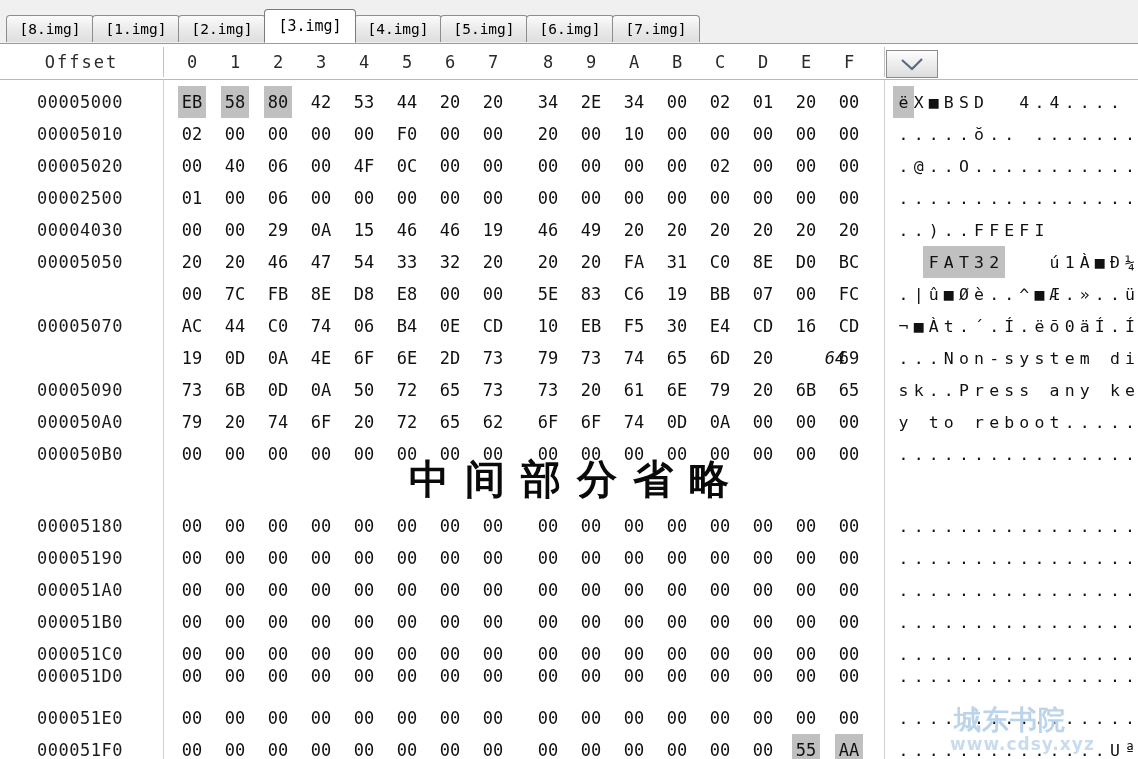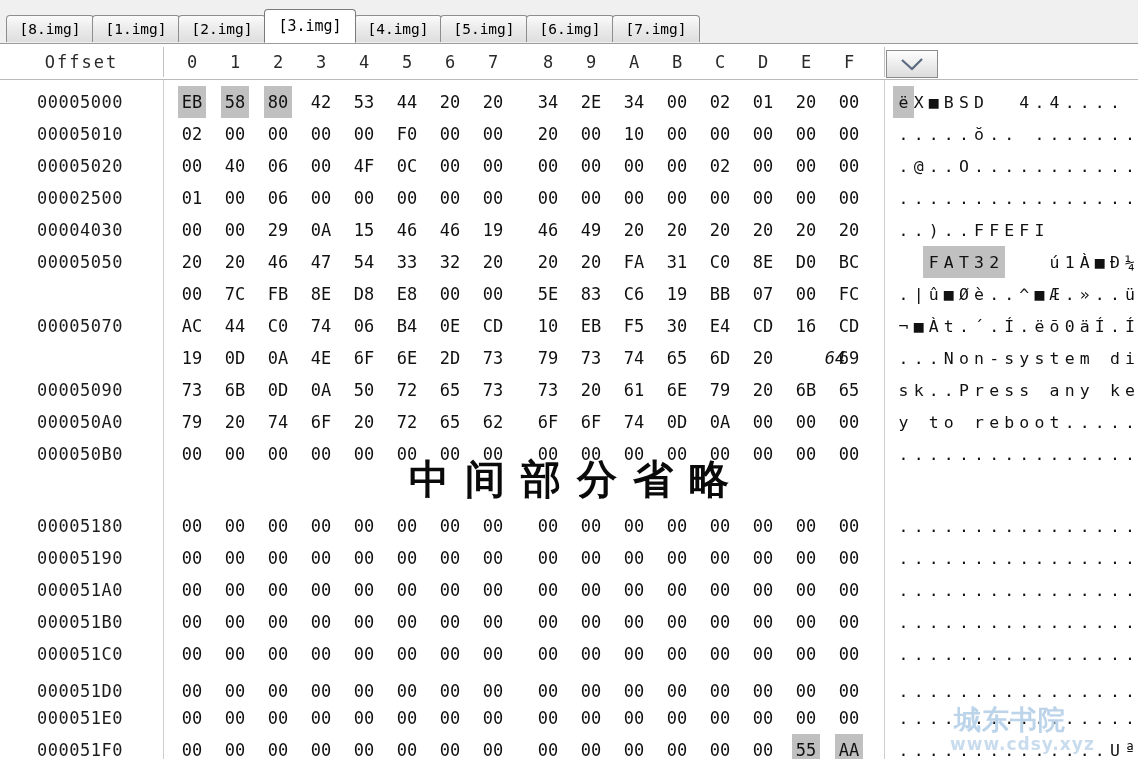--- a/index.html
+++ b/index.html
@@ -785,21 +785,21 @@
       <div class="asciicell" style="left: 998.7px;">.</div>
       <div class="asciicell" style="left: 1013.8px;">.</div>
       <div class="asciicell" style="left: 1028.9px;">.</div>
       <div class="asciicell" style="left: 1044px;">.</div>
       <div class="asciicell" style="left: 1059.1px;">.</div>
       <div class="asciicell" style="left: 1074.2px;">.</div>
       <div class="asciicell" style="left: 1089.3px;">.</div>
       <div class="asciicell" style="left: 1104.4px;">.</div>
       <div class="asciicell" style="left: 1119.5px;">.</div>
     </div>
-    <div class="row" style="top: 595px;">
+    <div class="row" style="top: 580px;">
       <div class="offset">000051D0</div>
       <div class="byte" style="left: 178px;">00</div>
       <div class="byte" style="left: 221px;">00</div>
       <div class="byte" style="left: 264px;">00</div>
       <div class="byte" style="left: 307px;">00</div>
       <div class="byte" style="left: 350px;">00</div>
       <div class="byte" style="left: 393px;">00</div>
       <div class="byte" style="left: 436px;">00</div>
       <div class="byte" style="left: 479px;">00</div>
       <div class="byte" style="left: 534px;">00</div>

